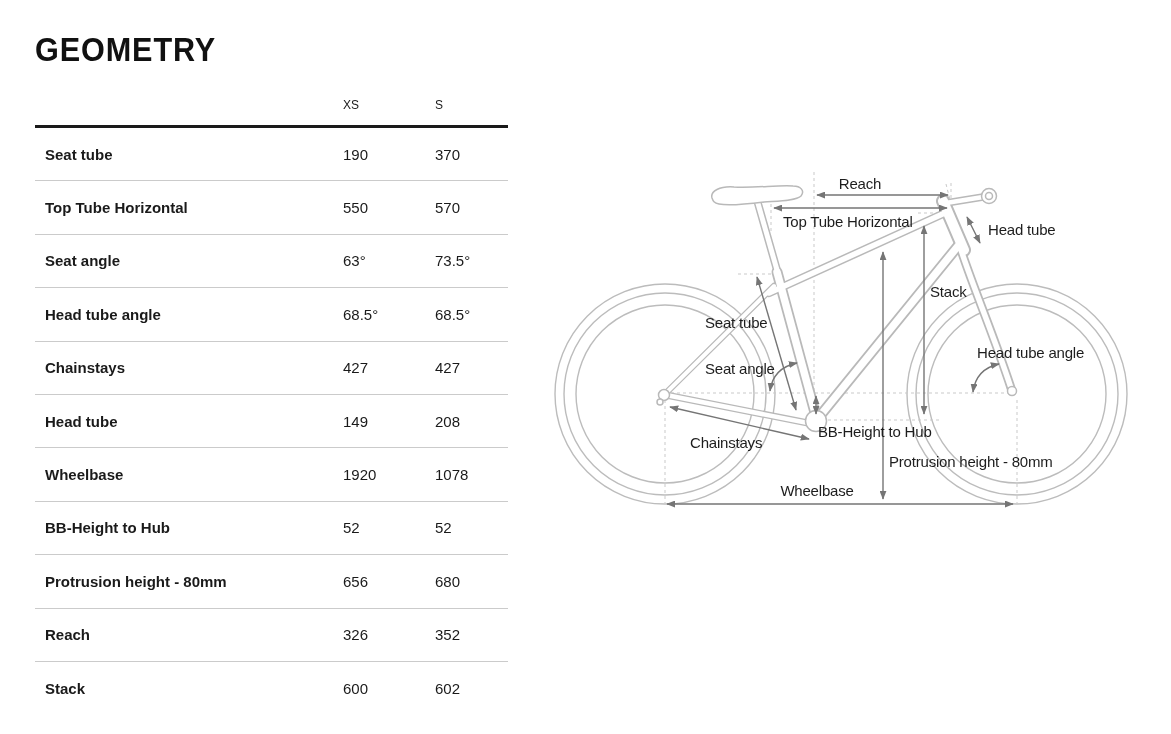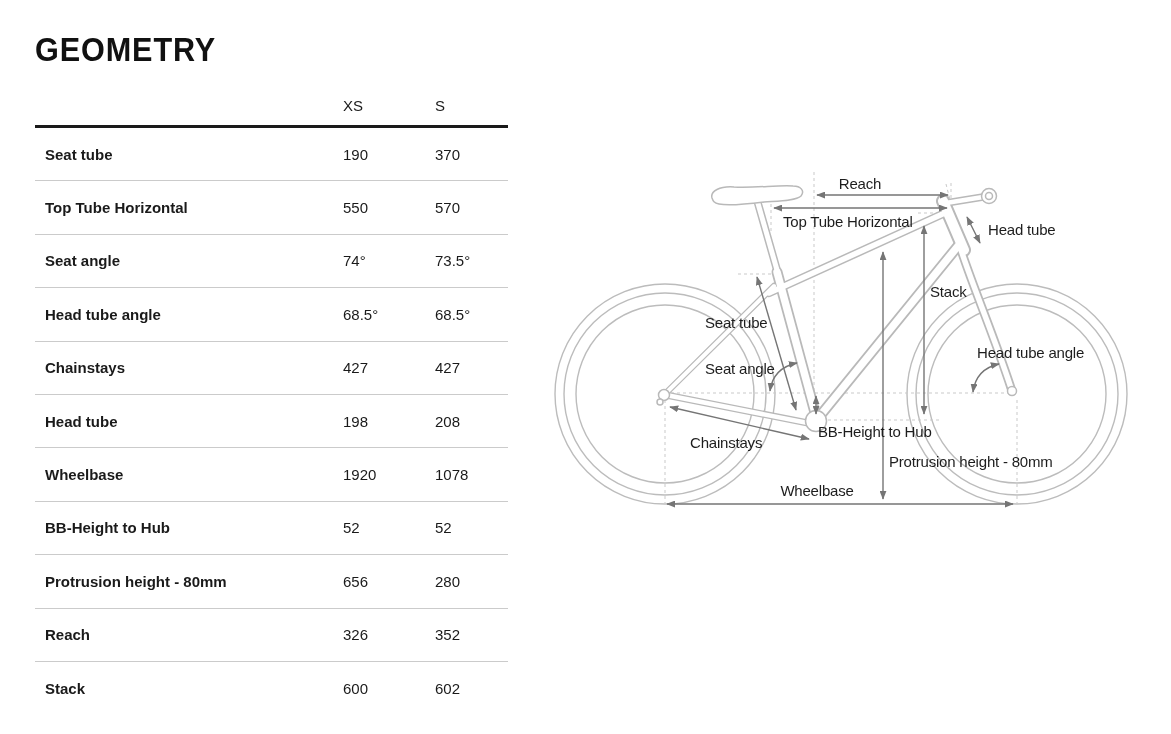--- a/index.html
+++ b/index.html
@@ -10,21 +10,21 @@
   .page-title{
     position:absolute;left:35px;top:30px;margin:0;
     font-size:34px;font-weight:bold;letter-spacing:1px;
     transform:scaleX(0.9);transform-origin:left center;color:#111;
   }
   .geo-table{position:absolute;left:35px;top:85px;width:473px;}
   .trow,.thead{
     display:grid;grid-template-columns:298px 92px auto;
     align-items:center;padding-left:10px;box-sizing:border-box;
   }
-  .thead{height:43px;border-bottom:3px solid #1a1a1a;font-size:15px;}
+  .thead{height:43px;border-bottom:3px solid #1a1a1a;font-size:12px;}
   .trow{height:53.4px;border-bottom:1px solid #cbcbcb;font-size:15px;}
   .trow:last-child{border-bottom:none;}
   .trow .lbl{font-weight:bold;}
   .diagram{position:absolute;left:545px;top:140px;}
   .dlabel{
     font-family:"Liberation Sans",sans-serif;font-size:15px;fill:#1d1d1d;
     letter-spacing:-0.2px;
   }
   .frame-out{stroke:#b9b9b9;fill:none;stroke-linecap:round;}
   .frame-in{stroke:#ffffff;fill:none;stroke-linecap:round;}
@@ -49,52 +49,52 @@
     <div>190</div>
     <div>370</div>
   </div>
   <div class="trow">
     <div class="lbl">Top Tube Horizontal</div>
     <div>550</div>
     <div>570</div>
   </div>
   <div class="trow">
     <div class="lbl">Seat angle</div>
-    <div>74°</div>
+    <div>63°</div>
     <div>73.5°</div>
   </div>
   <div class="trow">
     <div class="lbl">Head tube angle</div>
     <div>68.5°</div>
     <div>68.5°</div>
   </div>
   <div class="trow">
     <div class="lbl">Chainstays</div>
     <div>427</div>
     <div>427</div>
   </div>
   <div class="trow">
     <div class="lbl">Head tube</div>
-    <div>198</div>
+    <div>149</div>
     <div>208</div>
   </div>
   <div class="trow">
     <div class="lbl">Wheelbase</div>
     <div>1920</div>
     <div>1078</div>
   </div>
   <div class="trow">
     <div class="lbl">BB-Height to Hub</div>
     <div>52</div>
     <div>52</div>
   </div>
   <div class="trow">
     <div class="lbl">Protrusion height - 80mm</div>
     <div>656</div>
-    <div>280</div>
+    <div>680</div>
   </div>
   <div class="trow">
     <div class="lbl">Reach</div>
     <div>326</div>
     <div>352</div>
   </div>
   <div class="trow">
     <div class="lbl">Stack</div>
     <div>600</div>
     <div>602</div>

